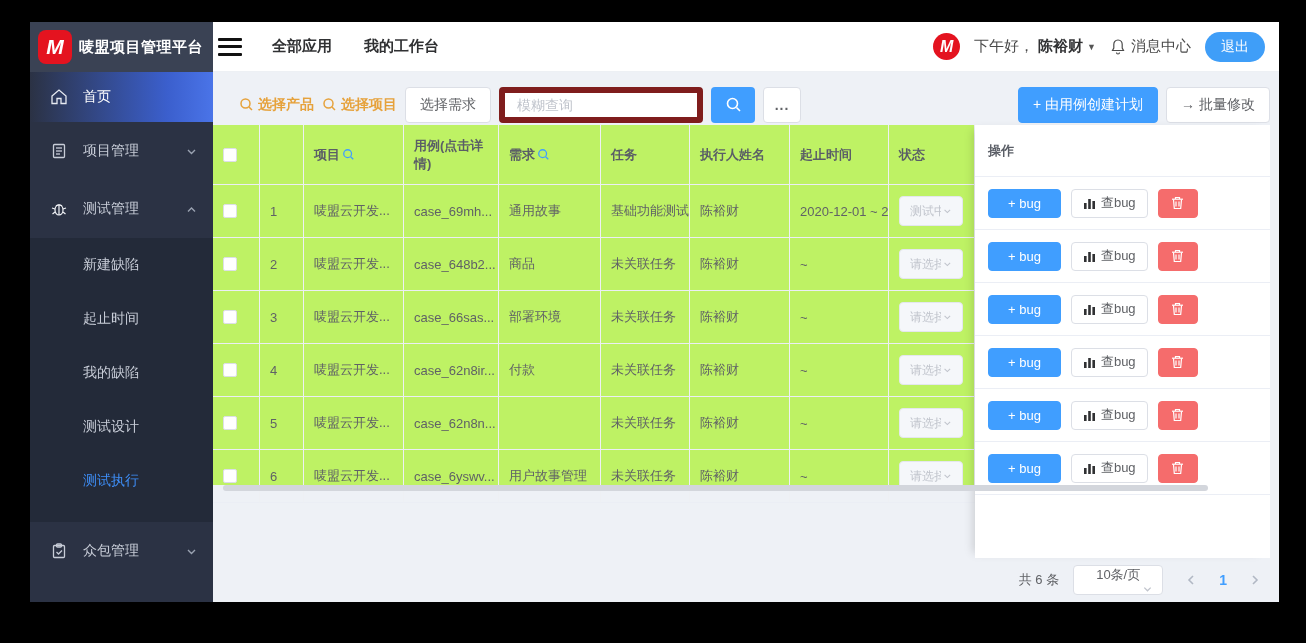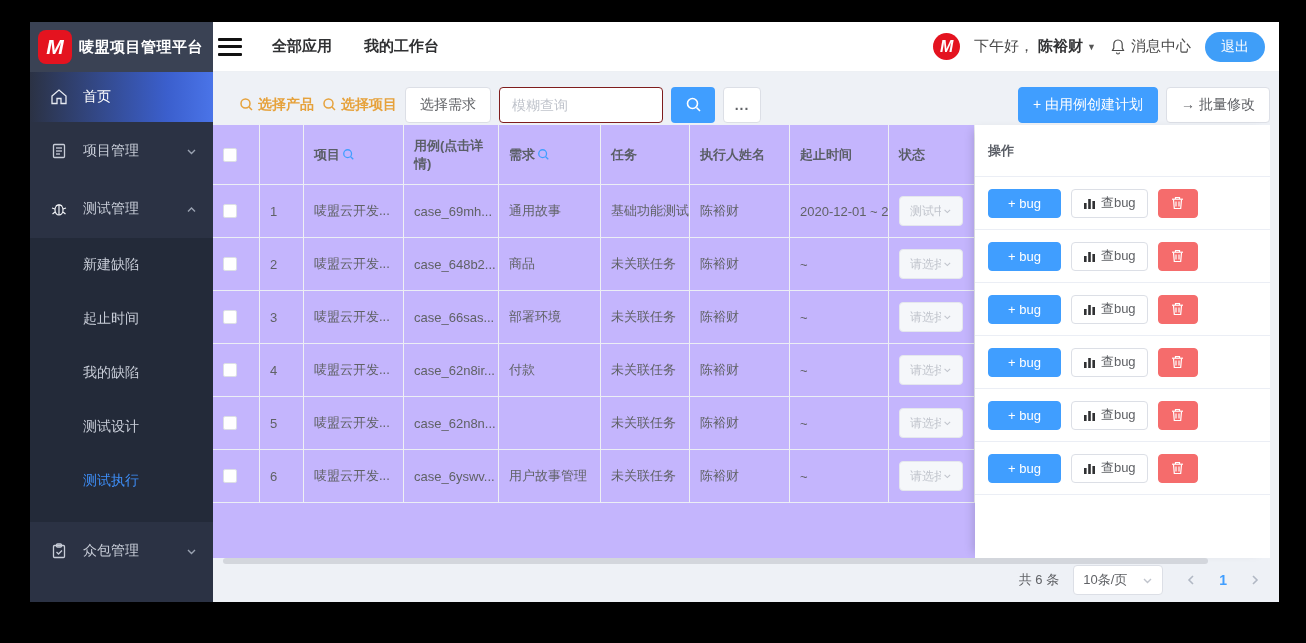--- a/index.html
+++ b/index.html
@@ -33,28 +33,28 @@
   .caret-down { font-size:9px; color:#555; }
   .msg { display:flex; align-items:center; gap:5px; font-size:15px; color:#4a4a4a; cursor:pointer; }
   .logout-btn { background:#3f9ef8; color:#fff; border:none; border-radius:16px; height:30px; padding:0 16px; font-size:14px; cursor:pointer; }
 
   
   .content { position:absolute; left:183px; top:50px; right:0; bottom:0; background:#eef1f6; }
   .toolbar { height:53px; display:flex; align-items:center; padding:12px 9px 0 10px; gap:8px;margin-left:16px; }
   .orange-link { display:flex; align-items:center; gap:4px; color:#e6a23c; font-size:14px; font-weight:600; cursor:pointer; white-space:nowrap; }
   .btn { height:36px; border-radius:4px; font-size:14px; display:inline-flex; align-items:center; justify-content:center; cursor:pointer; border:1px solid #dcdfe6; background:#fff; color:#606266; padding:0 14px; white-space:nowrap; }
   .btn.primary { background:#409eff; border-color:#409eff; color:#fff; }
-  .fuzzy-input { width:164px; height:36px; border:1px solid #7f1d1d; border-radius:4px; padding:0 12px; font-size:14px; color:#606266; background:#fff; }
+  .fuzzy-input { width:204px; height:36px; border:6px solid #7f1d1d; border-radius:4px; padding:0 12px; font-size:14px; color:#606266; background:#fff; }
   .fuzzy-input::placeholder { color:#c0c4cc; }
   .search-btn { width:44px; height:36px; background:#409eff; border:none; border-radius:4px; display:flex; align-items:center; justify-content:center; cursor:pointer; }
   .more-btn { width:38px; height:36px; letter-spacing:1px; font-weight:bold; padding:0; }
   .toolbar-spacer { flex:1; }
 
   
-  .table-wrap { position:relative; margin-right:9px; height:433px; background:#c4b5fd; }
+  .table-wrap { position:relative; margin-right:9px; height:360px; background:#bef264; }
   .tgrid { display:grid; grid-template-columns:47px 44px 100px 95px 102px 89px 100px 99px 86px 1fr; }
   .th, .td { border-right:1px solid #eef0f4; border-bottom:1px solid #ebeef5; display:flex; align-items:center; padding:0 10px; font-size:13px; color:#606266; overflow:hidden; white-space:nowrap; }
   .thead .th { height:60px; font-weight:600; color:#5a5e66; line-height:1.35; }
   .th.wrap { white-space:normal; }
   .tbody .td { height:53px; }
   .cb { width:14px; height:14px; border:1px solid #dcdfe6; border-radius:2px; background:#fff; cursor:pointer; flex:none; }
   .hdr-mag { margin-left:2px; }
   .status-sel { width:64px; height:30px; background:#f5f7fa; border:1px solid #e4e7ed; border-radius:4px; display:flex; align-items:center; padding:0 10px; color:#c0c4cc; font-size:12px; cursor:not-allowed; gap:2px; }
   .status-sel .txt { max-width:34px; overflow:hidden; white-space:nowrap; }
   .status-sel .arrow { margin-left:auto; color:#c0c4cc; }
@@ -65,21 +65,21 @@
   .ops-header { height:52px; display:flex; align-items:center; padding-left:13px; font-size:13px; font-weight:600; color:#5a5e66; border-bottom:1px solid #ebeef5; }
   .ops-row { height:53px; display:flex; align-items:center; gap:10px; padding-left:13px; border-bottom:1px solid #ebeef5; }
   .ops-btn { height:29px; border-radius:4px; font-size:13px; display:inline-flex; align-items:center; justify-content:center; gap:5px; cursor:pointer; }
   .ops-btn.add { background:#409eff; border:1px solid #409eff; color:#fff; padding:0 19px; }
   .ops-btn.view { background:#fff; border:1px solid #dcdfe6; color:#606266; padding:0 11px; }
   .ops-btn.del { background:#f56c6c; border:1px solid #f56c6c; color:#fff; width:40px; padding:0; }
 
   
   .pager { position:absolute; right:0; bottom:0; left:0; height:44px; display:flex; align-items:center; justify-content:flex-end; gap:14px; padding-right:18px; }
   .total-txt { font-size:13px; color:#606266; }
-  .size-sel { width:90px; height:30px; background:#fff; border:1px solid #dcdfe6; border-radius:4px; display:flex; align-items:center; padding:0 9px; font-size:13px; color:#606266; cursor:pointer; }
+  .size-sel { width:90px; height:30px; background:#fff; border:1px solid #dcdfe6; border-radius:4px; display:flex; align-items:center; padding:0 9px; font-size:13px; color:#606266; cursor:pointer;flex-direction:column; }
   .size-sel .arrow { margin-left:auto; color:#c0c4cc; }
   .page-nav { display:flex; align-items:center; gap:22px; margin-left:8px; }
   .pg-arrow { color:#b1b8c4; cursor:pointer; display:flex; }
   .pg-num { color:#409eff; font-size:14px; font-weight:600; cursor:pointer; }
   svg { display:block; }
 </style>
 </head>
 <body>
 
 <div class="app">

